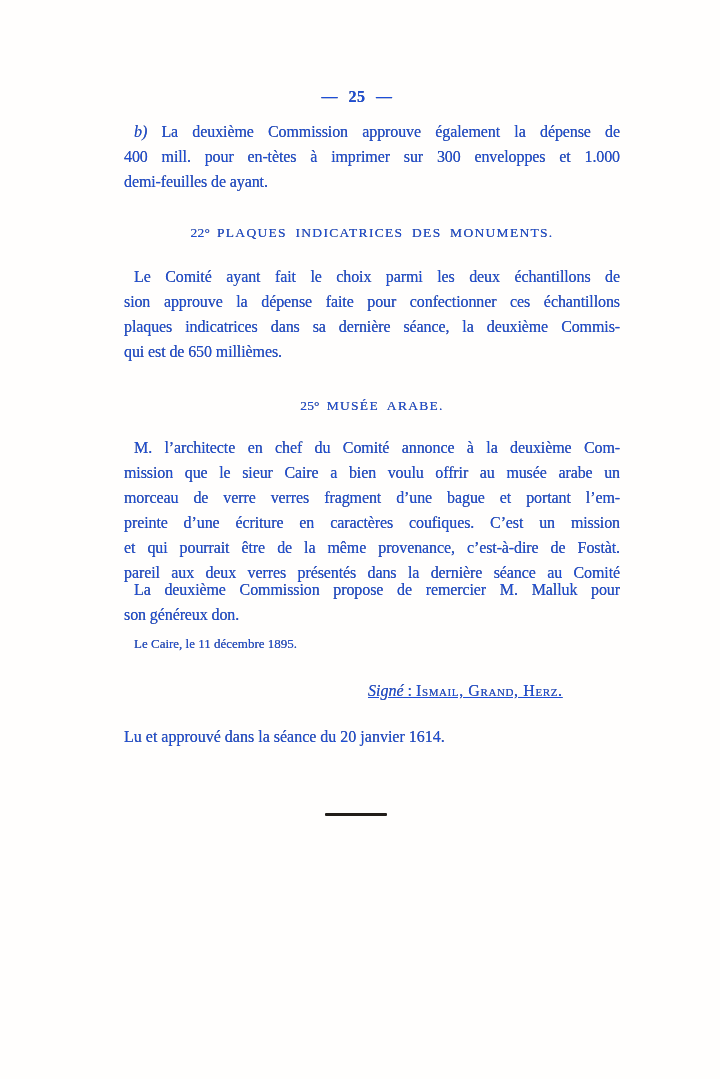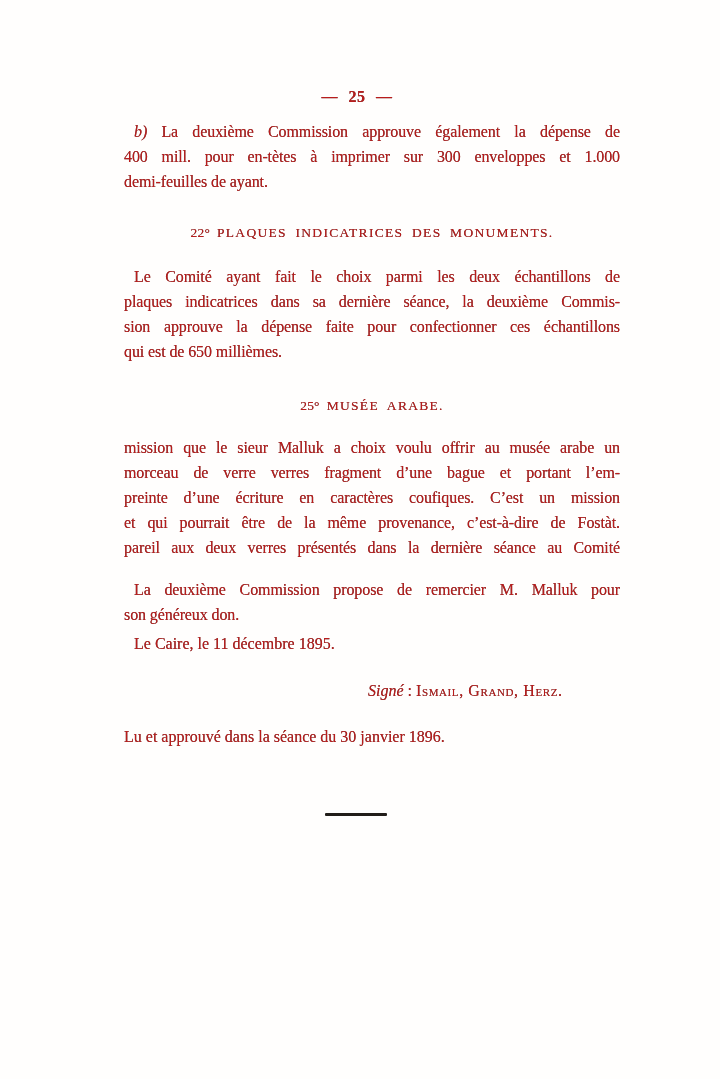--- a/index.html
+++ b/index.html
@@ -2,44 +2,44 @@
 <html><head>
 <meta charset="utf-8">
 <style>
   html, body { margin: 0; padding: 0; background: #ffffff; }
   .page {
     position: relative;
     width: 720px;
     height: 1079px;
     background: #fffefd;
     font-family: "Liberation Serif", "DejaVu Serif", serif;
-    color: #b91c1c;
+    color: #1d4ed8;
     overflow: hidden;
     text-shadow: 0 0 0.6px rgba(38,33,28,0.72);
   }
   .block { position: absolute; left: 124px; width: 496px; }
   .page-number {
     position: absolute; top: 88px; left: 0; width: 714px;
     text-align: center; font-size: 16px; font-weight: bold;
     letter-spacing: 0.5px; word-spacing: 6px;
   }
   .para { font-size: 16px; line-height: 25px; letter-spacing: -0.1px; }
   .pline { text-align: justify; }
   .pline.just { text-align-last: justify; }
   .pline.ind { padding-left: 10px; }
   .pline i { font-style: italic; }
   .heading {
     text-align: center; font-size: 13.5px; line-height: 20px;
     letter-spacing: 1.3px; word-spacing: 4px;
   }
   .heading .hnum { letter-spacing: 0.2px; margin-right: 7px; }
-  .date-line { font-size: 16px; line-height: 25px; padding-left: 10px; }
+  .date-line { font-size: 13px; line-height: 25px; padding-left: 10px; }
   .signature {
     position: absolute; left: 368px; top: 678px;
-    font-size: 16px; line-height: 25px; white-space: nowrap;
+    font-size: 16px; line-height: 25px; white-space: nowrap; text-decoration: underline;
   }
   .sig-label { font-style: italic; }
   .sig-sep { white-space: pre; }
   .sig-names { font-variant: small-caps; letter-spacing: 0.6px; }
   .approval { font-size: 16px; line-height: 25px; }
   .end-rule {
     position: absolute; left: 325px; top: 813px;
     width: 62px; height: 3px; background: #211d19;
     border-radius: 1px;
   }
@@ -56,45 +56,46 @@
       <div class="pline just">400 mill. pour en-tètes à imprimer sur 300 enveloppes et 1.000</div>
       <div class="pline">demi-feuilles de ayant.</div>
     </div>
 
   <div class="block heading" style="top:223px">
     <span class="hnum">22°</span><span class="htitle">PLAQUES INDICATRICES DES MONUMENTS.</span>
   </div>
 
   <div class="block para" style="top:264px">
       <div class="pline just ind">Le Comité ayant fait le choix parmi les deux échantillons de</div>
+      <div class="pline just">sion approuve la dépense faite pour confectionner ces échantillons</div>
       <div class="pline just">plaques indicatrices dans sa dernière séance, la deuxième Commis-</div>
-      <div class="pline just">sion approuve la dépense faite pour confectionner ces échantillons</div>
       <div class="pline">qui est de 650 millièmes.</div>
     </div>
 
   <div class="block heading" style="top:396px">
     <span class="hnum">25°</span><span class="htitle">MUSÉE ARABE.</span>
   </div>
 
   <div class="block para" style="top:435px">
-      <div class="pline just">mission que le sieur Malluk a choix voulu offrir au musée arabe un</div>
+      <div class="pline just ind">M. l’architecte en chef du Comité annonce à la deuxième Com-</div>
+      <div class="pline just">mission que le sieur Caire a bien voulu offrir au musée arabe un</div>
       <div class="pline just">morceau de verre verres fragment d’une bague et portant l’em-</div>
       <div class="pline just">preinte d’une écriture en caractères coufiques. C’est un mission</div>
       <div class="pline just">et qui pourrait être de la même provenance, c’est-à-dire de Fostàt.</div>
       <div class="pline just">pareil aux deux verres présentés dans la dernière séance au Comité</div>
     </div>
 
   <div class="block para" style="top:577px">
       <div class="pline just ind">La deuxième Commission propose de remercier M. Malluk pour</div>
       <div class="pline">son généreux don.</div>
     </div>
 
   <div class="block date-line" style="top:631px">Le Caire, le 11 décembre 1895.</div>
 
   <div class="signature">
     <span class="sig-label">Signé</span><span class="sig-sep"> : </span><span class="sig-names">Ismail, Grand, Herz.</span>
   </div>
 
-  <div class="block approval" style="top:724px">Lu et approuvé dans la séance du 30 janvier 1896.</div>
+  <div class="block approval" style="top:724px">Lu et approuvé dans la séance du 20 janvier 1614.</div>
 
   <div class="end-rule"></div>
 
 </div>
 
 </body></html>

